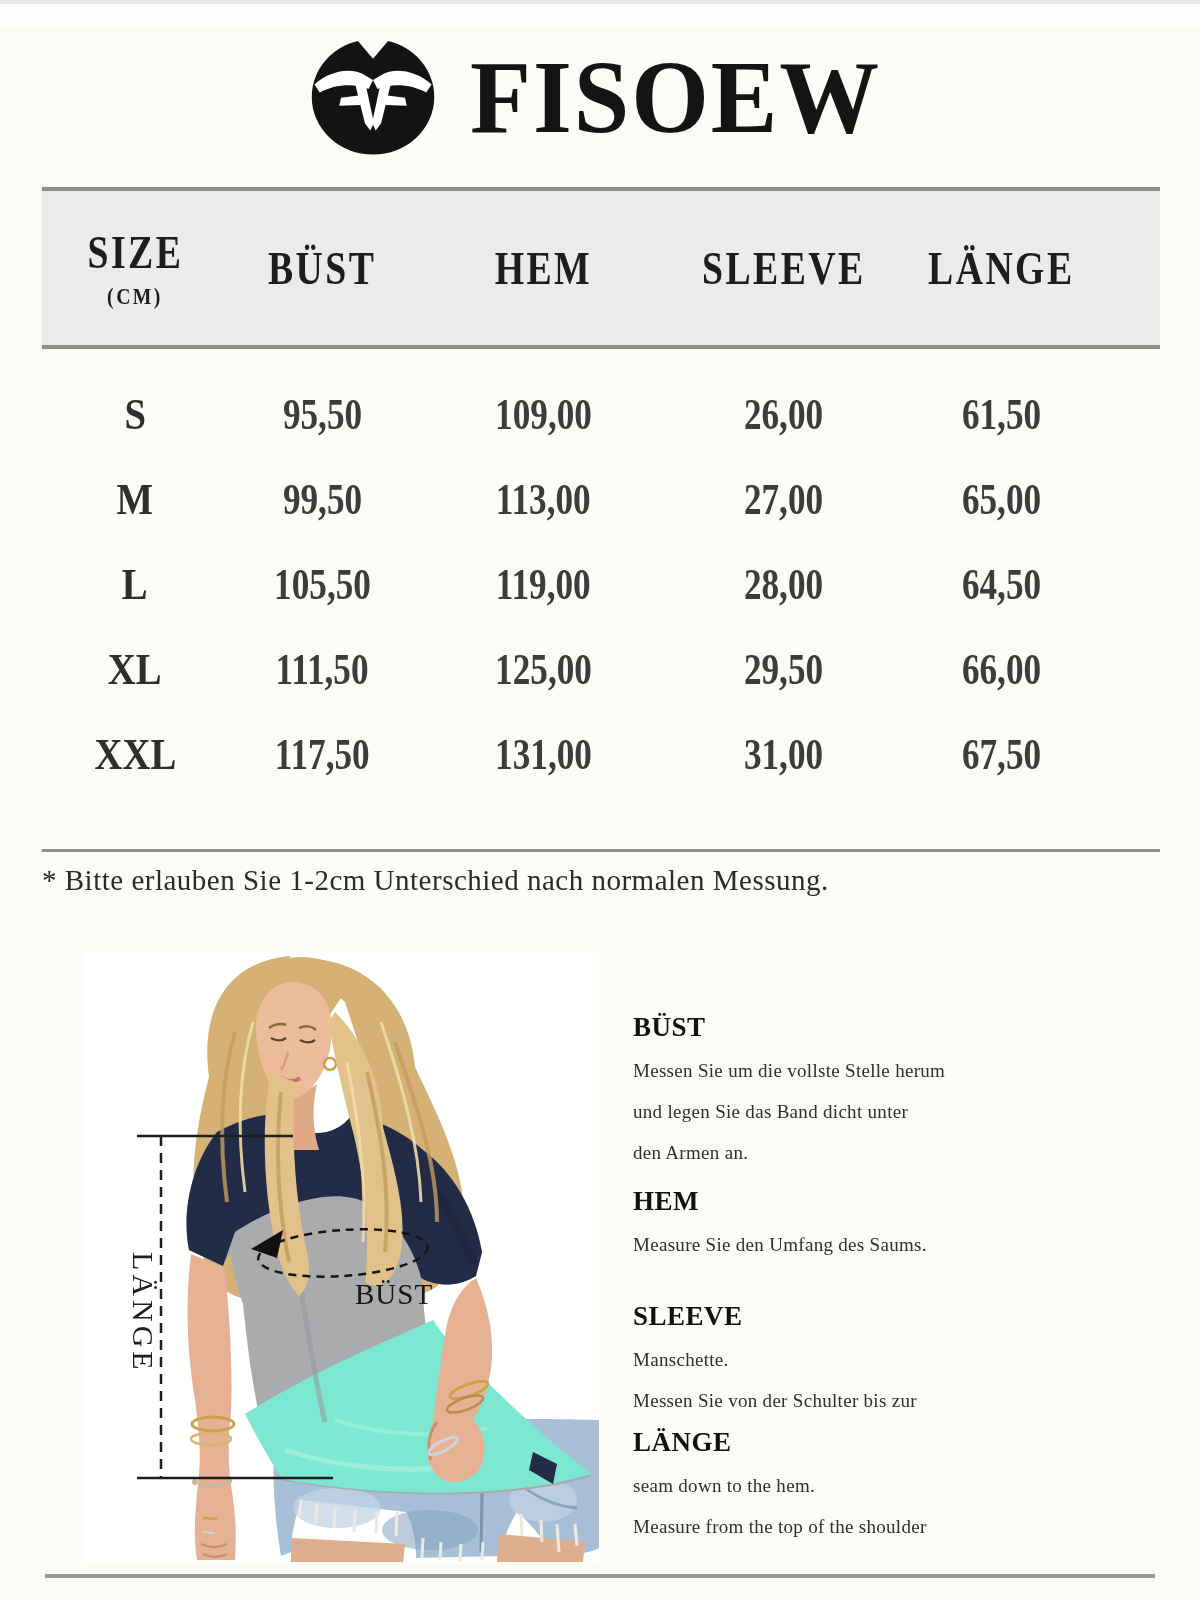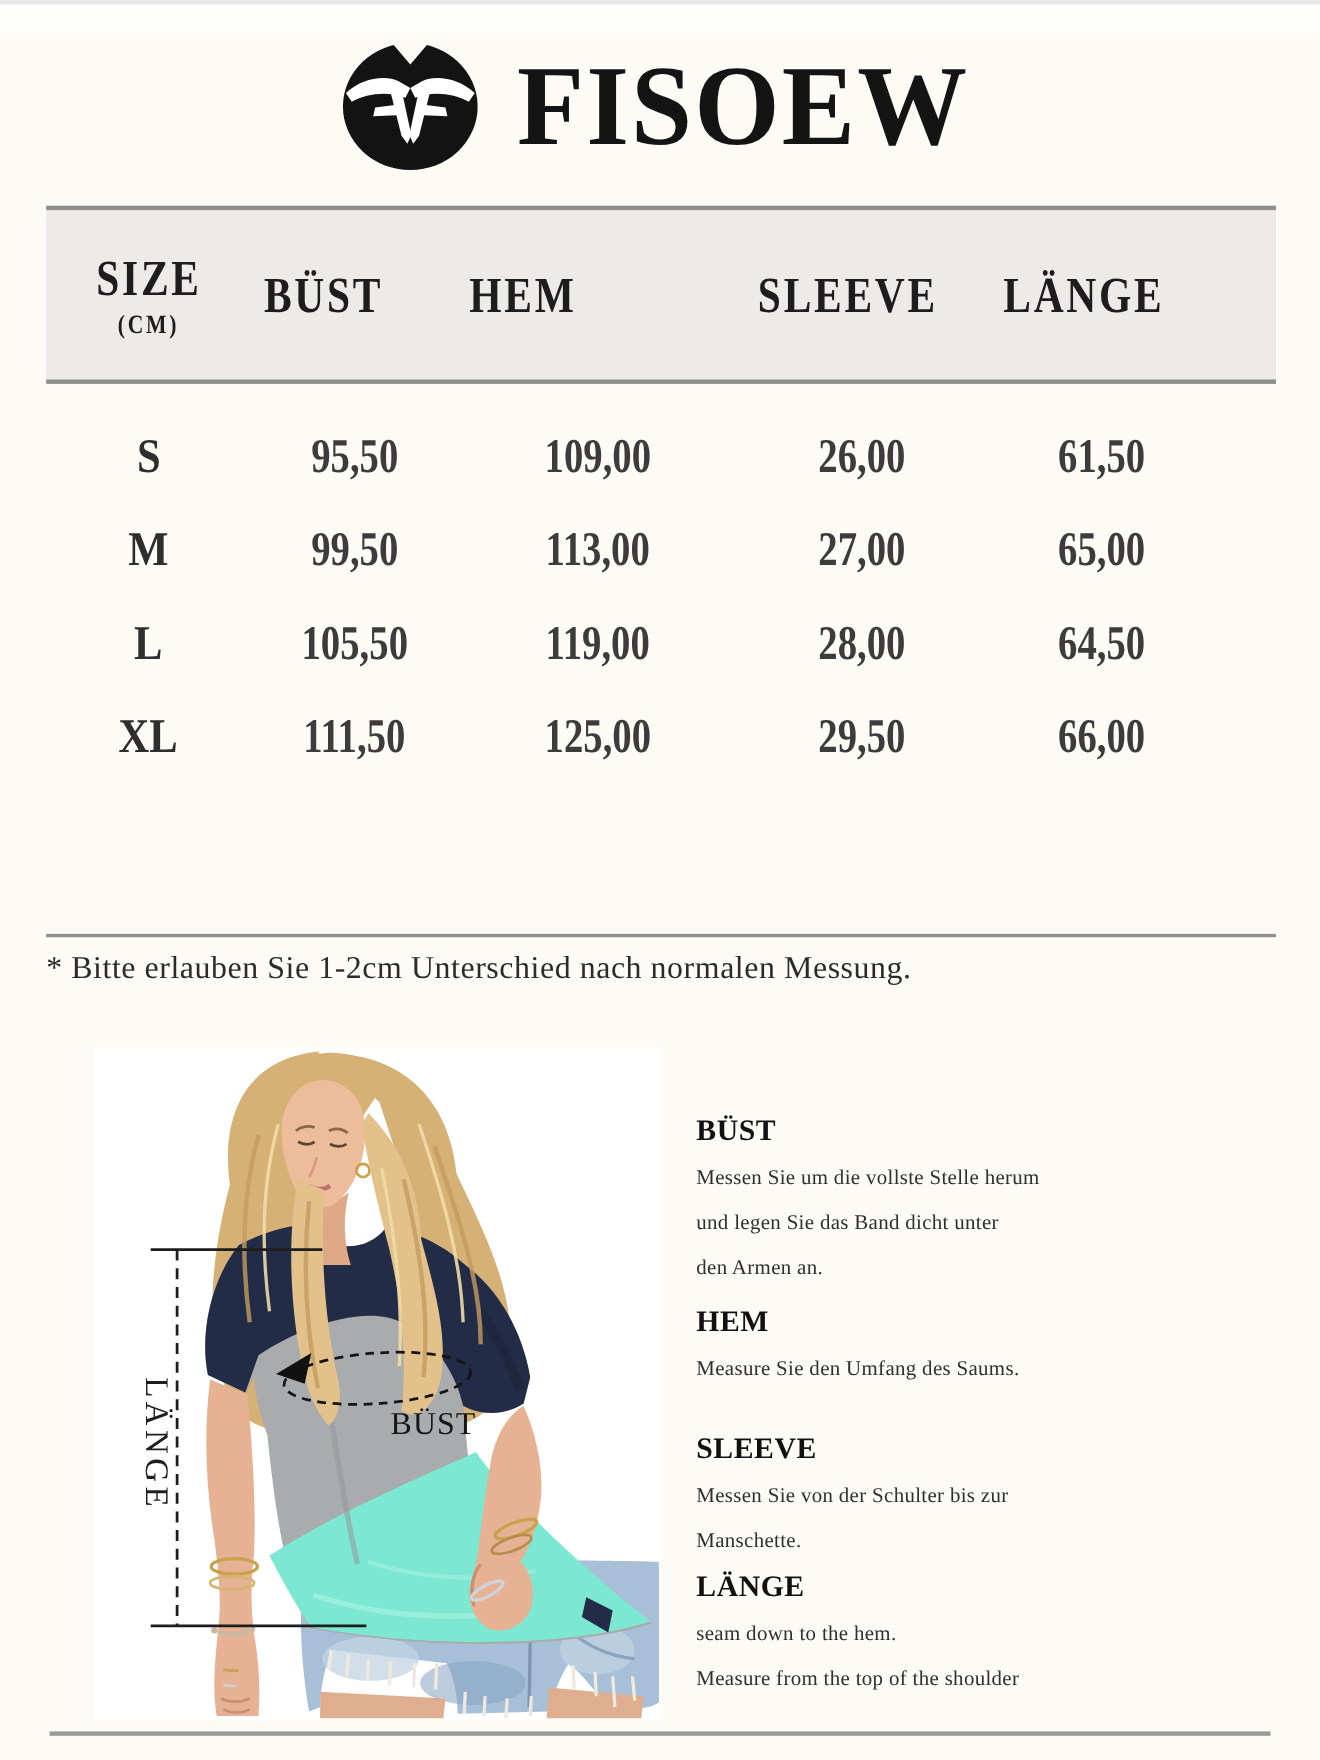--- a/index.html
+++ b/index.html
@@ -16,21 +16,21 @@
     display:flex;justify-content:center;align-items:center;gap:26px;}
   .logo-mark{width:142px;height:132px;flex:0 0 auto;}
   .wordmark{font-size:104px;font-weight:bold;color:#141414;letter-spacing:2px;
     transform:scaleX(.96);transform-origin:left center;white-space:nowrap;}
 
   
   .grid5{display:grid;grid-template-columns:186px 188px 255px 225px 210px;}
   .thead{position:absolute;left:42px;top:183px;width:1118px;height:154px;
     background:#ecebe9;border-top:4px solid #8f8f8d;border-bottom:4px solid #8f8f8d;
     align-items:center;}
-  .th{ text-align:left;}
+  .th{ text-align:center;}
   .hdr{display:inline-block;font-size:46px;font-weight:bold;color:#1d1d1d;
     letter-spacing:3px;transform:scaleX(.82);white-space:nowrap;}
   .size-col{display:flex;flex-direction:column;align-items:center;gap:4px;}
   .unit{display:inline-block;font-size:24px;font-weight:bold;color:#1d1d1d;
     letter-spacing:3px;transform:scaleX(.82);}
   .tbody{position:absolute;left:42px;top:368px;width:1118px;}
   .trow{height:85px;align-items:center;}
   .td{text-align:center;}
   .num{display:inline-block;font-size:44px;font-weight:bold;color:#3c3c3c;
     letter-spacing:0;transform:scaleX(.8);white-space:nowrap;}
@@ -113,20 +113,27 @@
       <div class="td"><span class="num">119,00</span></div>
       <div class="td"><span class="num">28,00</span></div>
       <div class="td"><span class="num">64,50</span></div>
     </div>
     <div class="trow grid5">
       <div class="td sizecell"><span class="num">XL</span></div>
       <div class="td"><span class="num">111,50</span></div>
       <div class="td"><span class="num">125,00</span></div>
       <div class="td"><span class="num">29,50</span></div>
       <div class="td"><span class="num">66,00</span></div>
+    </div>
+    <div class="trow grid5">
+      <div class="td sizecell"><span class="num">XXL</span></div>
+      <div class="td"><span class="num">117,50</span></div>
+      <div class="td"><span class="num">131,00</span></div>
+      <div class="td"><span class="num">31,00</span></div>
+      <div class="td"><span class="num">67,50</span></div>
     </div>
   </div>
 
   <div class="note-divider"></div>
   <div class="note">* Bitte erlauben Sie 1-2cm Unterschied nach normalen Messung.</div>
 
   <div class="diagram">
     <svg viewBox="0 0 515 612">
       <rect x="0" y="0" width="515" height="612" fill="#ffffff"></rect>
 
@@ -250,22 +257,22 @@
     <div class="gline">Messen Sie um die vollste Stelle herum</div>
     <div class="gline">und legen Sie das Band dicht unter</div>
     <div class="gline">den Armen an.</div>
   </div>
   <div class="guide-item gi1">
     <div class="gtitle">HEM</div>
     <div class="gline">Measure Sie den Umfang des Saums.</div>
   </div>
   <div class="guide-item gi2">
     <div class="gtitle">SLEEVE</div>
+    <div class="gline">Manschette.</div>
     <div class="gline">Messen Sie von der Schulter bis zur</div>
-    <div class="gline">Manschette.</div>
   </div>
   <div class="guide-item gi3">
     <div class="gtitle">LÄNGE</div>
     <div class="gline">seam down to the hem.</div>
     <div class="gline">Measure from the top of the shoulder</div>
   </div>
 
   <div class="bottom-divider"></div>
 </div>
 

